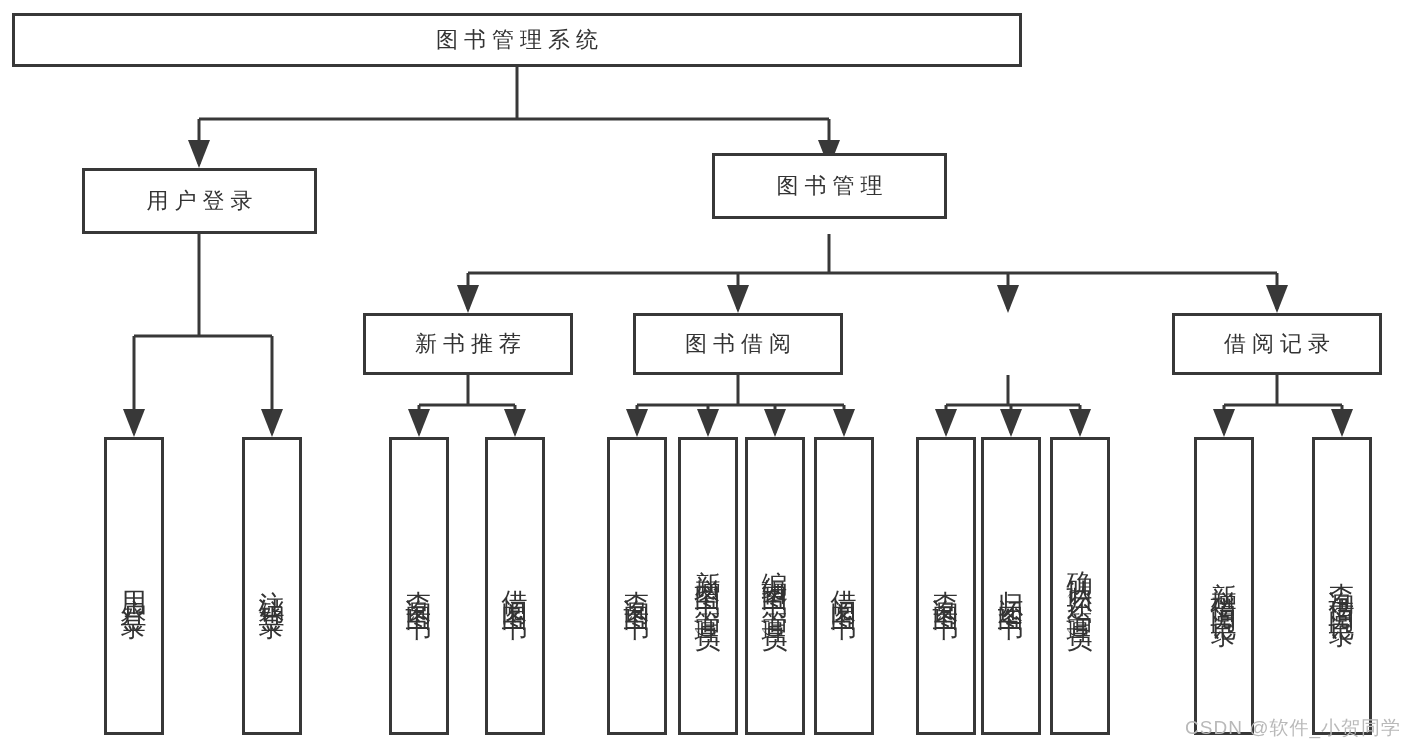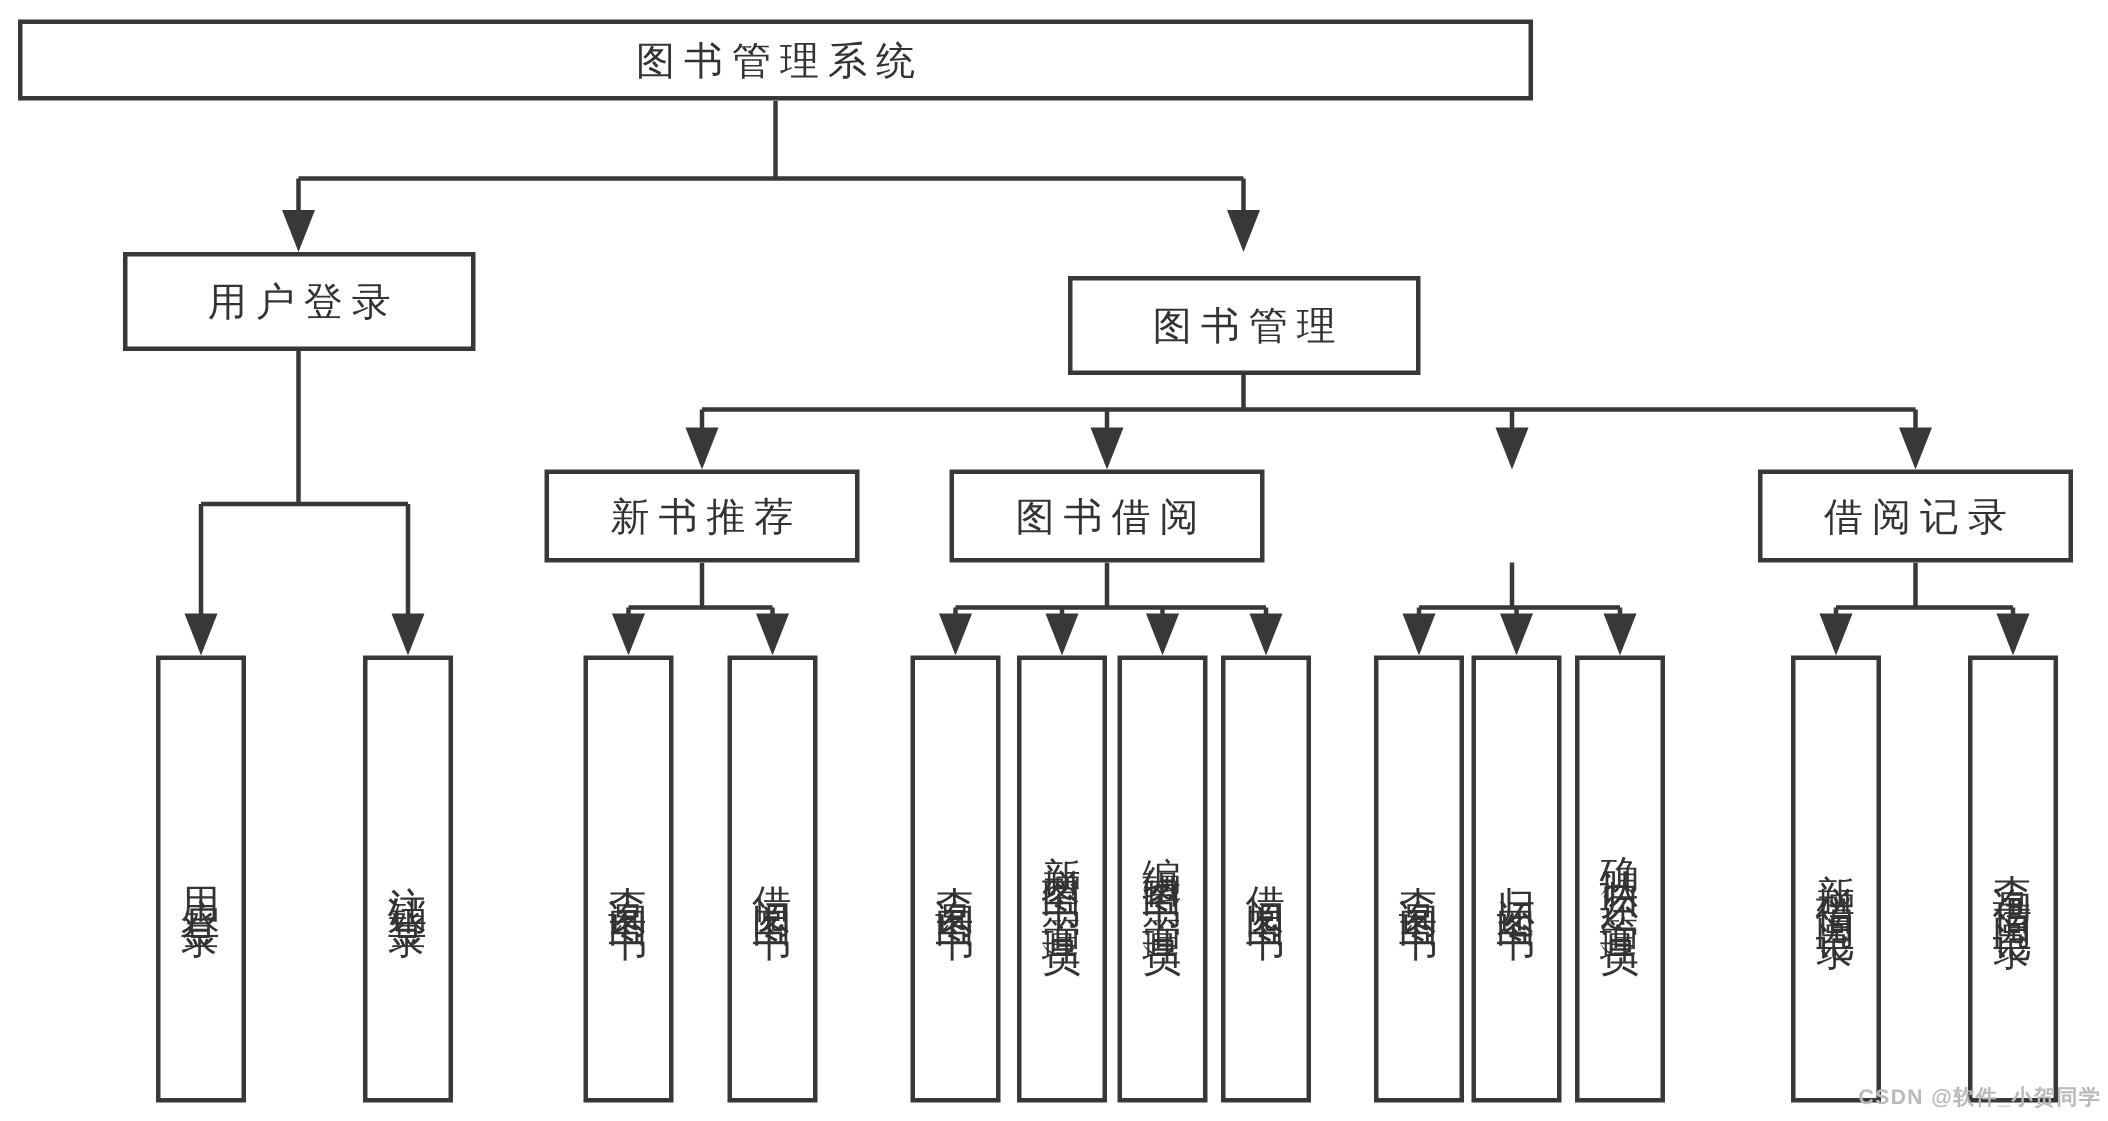--- a/index.html
+++ b/index.html
@@ -14,42 +14,41 @@
   .box{
     position:absolute;
     box-sizing:border-box;
     border:3px solid #383838;
     background:#ffffff;
     display:flex;align-items:center;justify-content:center;
     z-index:2;
   }
   .box .lbl{
     color:#333333;
-    font-size:26px;
+    font-size:22px;
     letter-spacing:6px;
     text-indent:6px;
     white-space:nowrap;
   }
   .box.v .lbl{
     writing-mode:vertical-rl;
     text-orientation:mixed;
     font-size:26px;
     letter-spacing:8px;
     text-indent:0;
     line-height:1;
   }
   .watermark{
     position:absolute;
     right:4px;bottom:6px;
     color:#b9b9b9;
-    font-size:14px;
+    font-size:19px;
     letter-spacing:1px;
     z-index:3;
     white-space:nowrap;
-    font-weight:bold;
   }
 </style>
 </head>
 <body>
 
 <div id="canvas">
 
   <svg id="connectors" width="1405" height="747" viewBox="0 0 1405 747">
     <g stroke="#383838" stroke-width="3" fill="#383838">
 
@@ -128,21 +127,21 @@
     </g>
   </svg>
 
   <div class="box" style="left:12px;top:13px;width:1010px;height:54px">
     <span class="lbl">图书管理系统</span>
   </div>
 
   <div class="box" style="left:82px;top:168px;width:235px;height:66px">
     <span class="lbl">用户登录</span>
   </div>
-  <div class="box" style="left:712px;top:184px;width:235px;height:66px">
+  <div class="box" style="left:712px;top:153px;width:235px;height:66px">
     <span class="lbl">图书管理</span>
   </div>
 
   <div class="box" style="left:633px;top:313px;width:210px;height:62px">
     <span class="lbl">图书借阅</span>
   </div>
   <div class="box" style="left:363px;top:313px;width:210px;height:62px">
     <span class="lbl">新书推荐</span>
   </div>
   <div class="box" style="left:1172px;top:313px;width:210px;height:62px">

